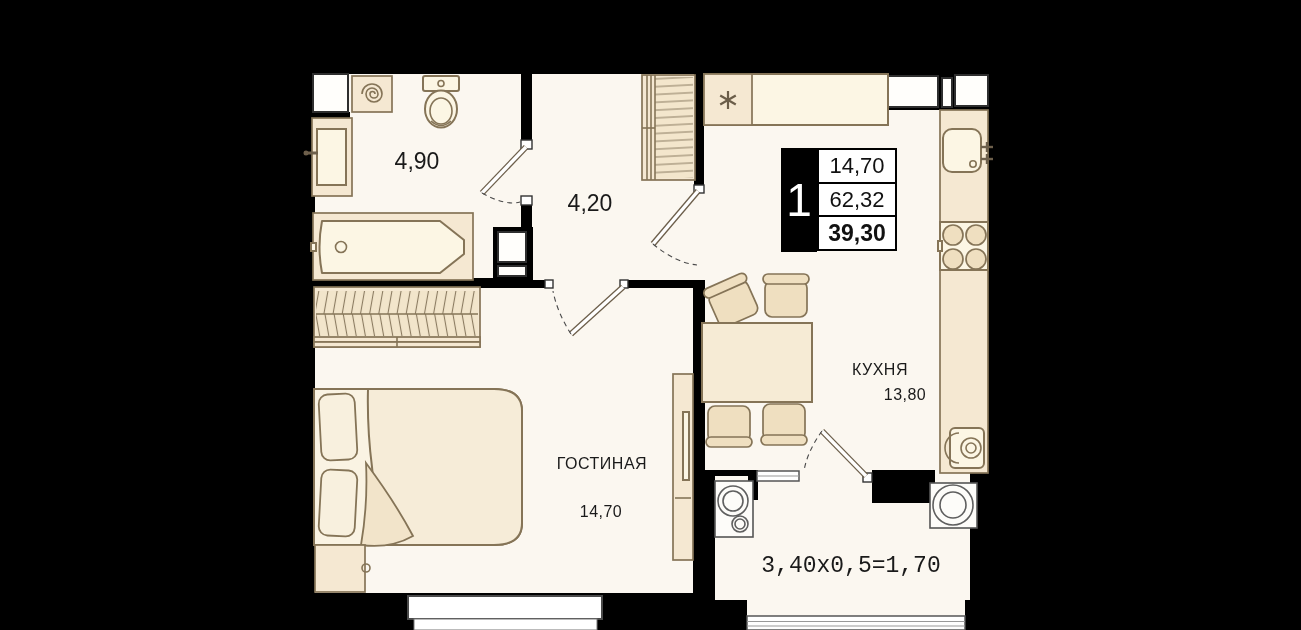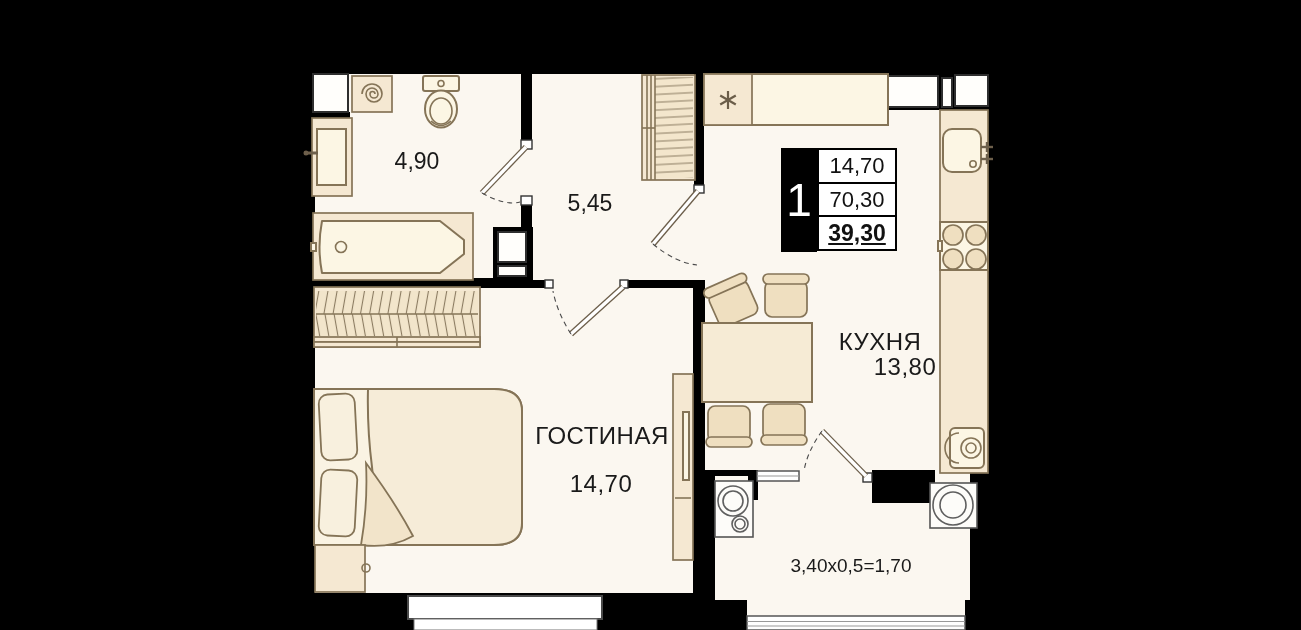--- a/index.html
+++ b/index.html
@@ -27,30 +27,30 @@
   svg .leafo{stroke:#6d5f4b;stroke-width:6;fill:none;}
   svg .leafi{stroke:#ffffff;stroke-width:3.4;fill:none;}
   svg .dash{stroke:#4a4a4a;stroke-width:1.1;fill:none;stroke-dasharray:5 4;}
   svg .bedbase{fill:#faf3e3;stroke:var(--outline);stroke-width:2;}
   svg .blanket{fill:#f6ecd8;stroke:var(--outline);stroke-width:2;}
   svg .fold{fill:#f2e4ca;stroke:var(--outline);stroke-width:1.8;}
   svg .pillow{fill:#f8f0de;stroke:var(--outline);stroke-width:1.8;}
   .lbl{position:absolute;transform:translate(-50%,-50%);color:var(--text);
        font-weight:500;white-space:nowrap;}
   .lbl-big{font-size:23px;}
-  .lbl-room{font-size:24px;letter-spacing:.5px;}
-  .lbl-balc{font-size:19px;}
+  .lbl-room{font-size:16px;letter-spacing:.5px;margin-top:28px;}
+  .lbl-balc{font-size:23px;font-family:Liberation Mono, monospace;}
   .badge{position:absolute;left:781px;top:148px;display:flex;align-items:stretch;}
   .badge-num{width:36px;height:104px;background:#000;color:#fff;font-size:46px;font-weight:500;
              display:flex;align-items:center;justify-content:center;}
   .badge-rows{display:flex;flex-direction:column;}
   .badge-row{box-sizing:border-box;width:80px;height:36px;background:#fff;border:2.5px solid #000;
              display:flex;align-items:center;justify-content:center;font-size:22px;font-weight:500;color:#111;}
   .badge-row+.badge-row{margin-top:-2.5px;}
-  .badge-row.total{font-weight:700;font-size:23px;text-decoration:underline;}
+  .badge-row.total{font-weight:700;font-size:23px;}
 </style>
 </head>
 <body>
 
 <div id="stage">
 <svg width="1301" height="630" viewBox="0 0 1301 630">
   <defs>
     <pattern id="h1" patternUnits="userSpaceOnUse" width="9" height="26" patternTransform="rotate(10)">
       <rect width="9" height="26" fill="#f2e5cb"></rect>
       <line x1="4.5" y1="0" x2="4.5" y2="26" stroke="#8a7a60" stroke-width="1.1"></line>
@@ -274,28 +274,28 @@
   </g>
   <g>
     <rect class="cap" x="863" y="473" width="9" height="9"></rect>
     <line class="leafo" x1="866" y1="476" x2="822" y2="431"></line>
     <line class="leafi" x1="866" y1="476" x2="822" y2="431"></line>
     <path class="dash" d="M822,431 Q807,452 804,471"></path>
   </g>
 </svg>
 
 <div class="lbl lbl-big" style="left:417px;top:161px">4,90</div>
-<div class="lbl lbl-big" style="left:590px;top:203px">5,45</div>
+<div class="lbl lbl-big" style="left:590px;top:203px">4,20</div>
 <div class="lbl lbl-room" style="left:880px;top:342px">КУХНЯ</div>
 <div class="lbl lbl-room" style="left:905px;top:367px">13,80</div>
 <div class="lbl lbl-room" style="left:602px;top:436px">ГОСТИНАЯ</div>
 <div class="lbl lbl-room" style="left:601px;top:484px">14,70</div>
 <div class="lbl lbl-balc" style="left:851px;top:566px">3,40x0,5=1,70</div>
 
 <div class="badge">
   <div class="badge-num">1</div>
   <div class="badge-rows">
     <div class="badge-row">14,70</div>
-    <div class="badge-row">70,30</div>
+    <div class="badge-row">62,32</div>
     <div class="badge-row total">39,30</div>
   </div>
 </div>
 </div>
 
 </body></html>

